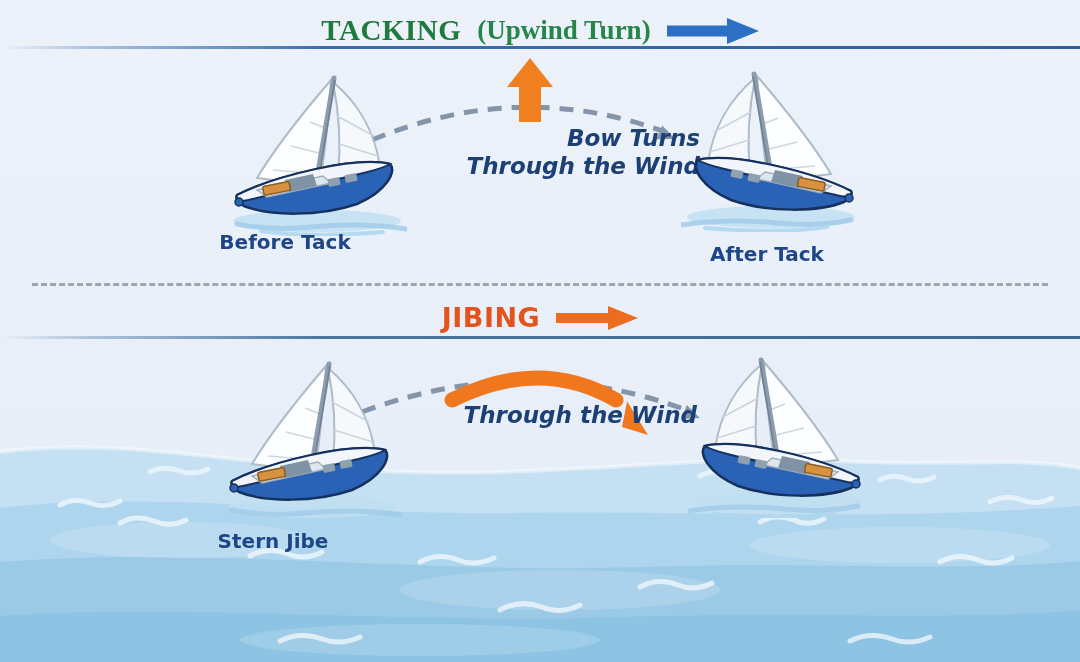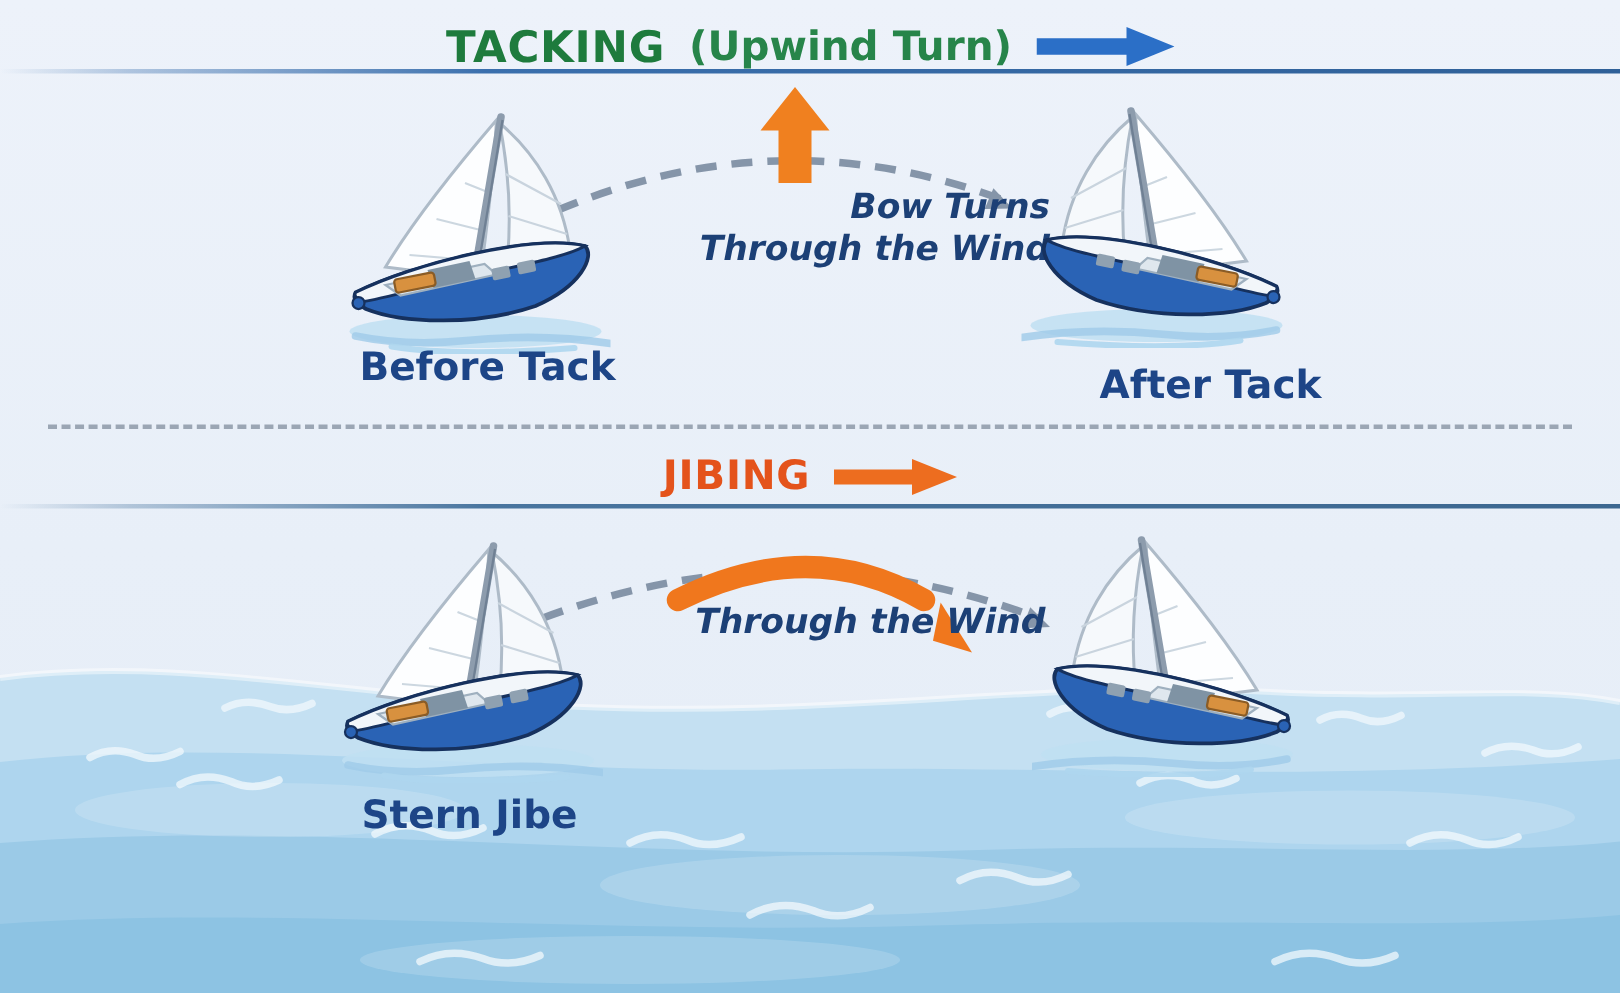--- a/index.html
+++ b/index.html
@@ -4,36 +4,36 @@
 <style>
   html,body{margin:0;padding:0;background:#dfe8f3;}
   .stage{
     position:relative;width:1080px;height:662px;overflow:hidden;
     background:linear-gradient(180deg,#edf2fa 0%,#e8eff8 55%,#e6edf7 100%);
     font-family:"DejaVu Sans","Liberation Sans",sans-serif;
   }
   .abs{position:absolute;}
   
   .hdr-row{left:0;right:0;display:flex;align-items:center;justify-content:center;gap:16px;}
-  .hdr-tack{top:14px;}
+  .hdr-tack{top:14px;font-family:Liberation Serif, serif;}
   .hdr-jibe{top:302px;gap:16px;}
   .title-green{color:#1e7b3d;font-size:29px;font-weight:bold;letter-spacing:.5px;}
   .sub-green{color:#27854a;font-size:27px;font-weight:600;}
   .title-orange{color:#e4531b;font-size:27px;font-weight:bold;letter-spacing:.5px;}
   .sub-orange{color:#e65d20;font-size:25px;font-weight:600;}
   .hdr-line{left:0;width:1080px;height:3px;}
   .line-tack{top:46px;background:linear-gradient(90deg,rgba(58,111,173,0) 0%,rgba(58,111,173,.35) 8%,#3a6fad 30%,#2f6098 100%);}
   .line-jibe{top:336px;background:linear-gradient(90deg,rgba(73,117,159,0) 0%,rgba(73,117,159,.35) 8%,#49759f 30%,#3c6790 100%);}
   
   .divider{top:283px;left:32px;width:1016px;border-top:3px dashed #8e9aa9;opacity:.85;}
   
   .annot{width:340px;text-align:right;color:#1c4076;font-size:23px;font-weight:bold;font-style:italic;line-height:28px;}
   .annot-tack{top:124px;left:360px;}
   .annot-jibe{top:401px;left:357px;}
-  .boat-label{color:#1d4587;font-size:26px;font-weight:bold;white-space:nowrap;transform:translateX(-50%);margin-left:40px;}
+  .boat-label{color:#1d4587;font-size:20px;font-weight:bold;white-space:nowrap;transform:translateX(-50%);}
   
   .boat{width:180px;height:162px;}
   .boat.mirror{transform:scaleX(-1);}
   
   svg{display:block;}
   .noptr{pointer-events:none;}
 </style>
 </head>
 <body>
 

